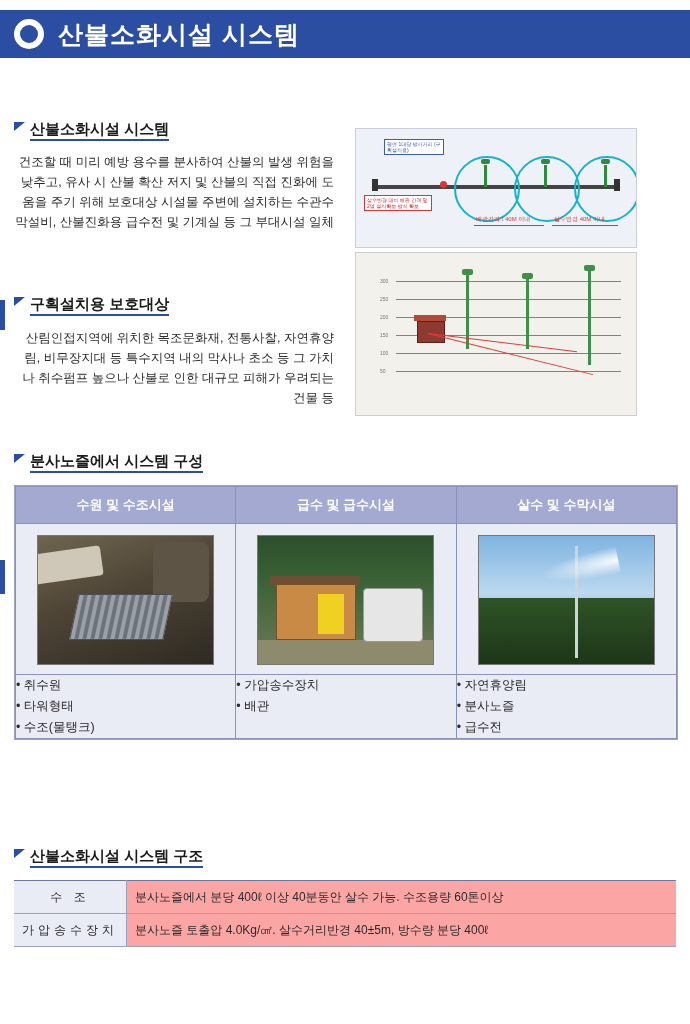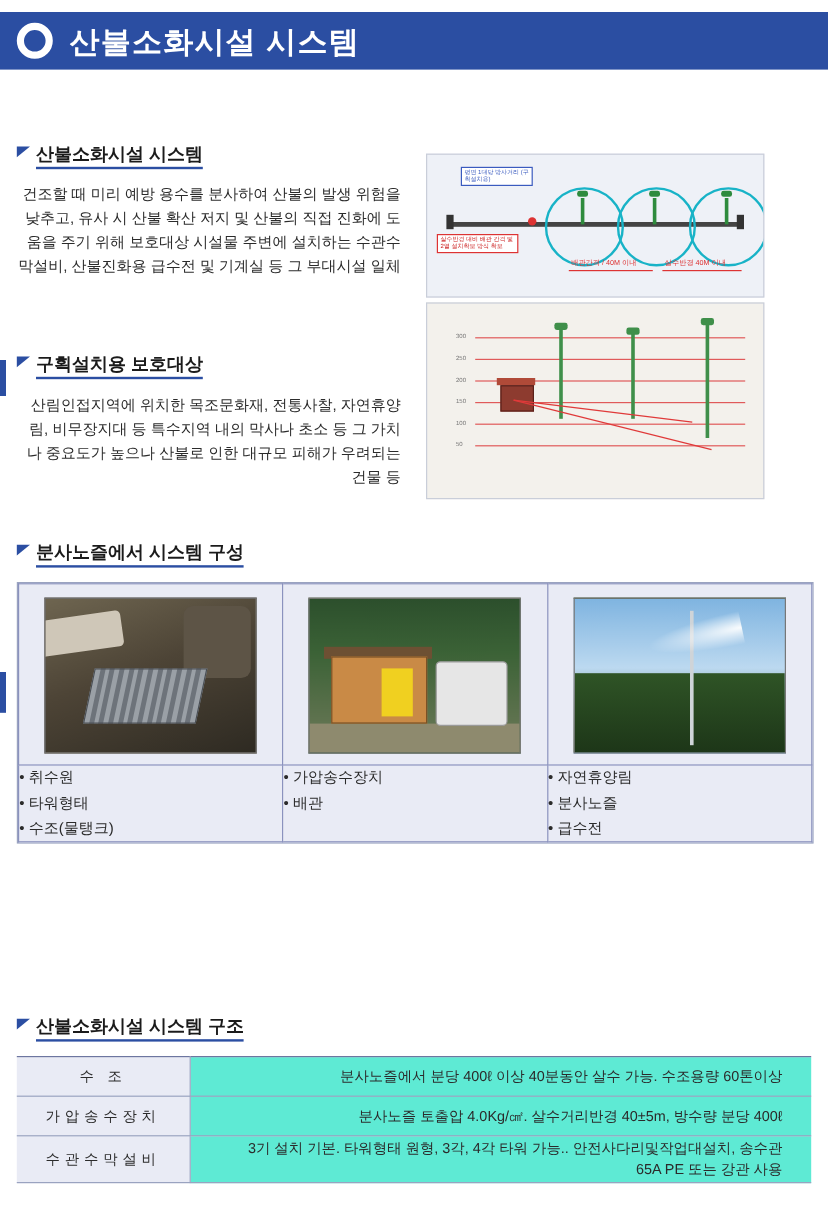--- a/index.html
+++ b/index.html
@@ -169,31 +169,31 @@
   
   .struct{
     position:absolute;left:14px;top:880px;width:662px;
     border-collapse:collapse;
     font-size:12px;
   }
   .struct td{
     border-top:1px solid #9aa3c0;
     border-bottom:1px solid #9aa3c0;
     height:28px;
-    padding:2px 24px;
+    padding:2px 8px;
     color:#2b2b2b;
   }
   .struct td.lbl{
     width:96px;background:#e9ebf5;text-align:center;
     border-right:1px solid #9aa3c0;
     letter-spacing:4px;
     white-space:nowrap;
   }
   .struct tr:first-child td{border-top:1px solid #6d76a0;}
-  .struct td.val{background:#5eead4;text-align:right;}
+  .struct td.val{background:#fca5a5;}
   
   .edge{
     position:absolute;left:0;width:5px;background:#2b4ea2;
   }
 </style>
 </head>
 <body>
 
 <div class="header">
   <div class="ring"></div>
@@ -203,21 +203,21 @@
 <div class="sec-head" style="left:14px;top:120px;">
   <div class="flag"></div>
   <div class="txt">산불소화시설 시스템</div>
 </div>
 <div class="para" style="left:14px;top:152px;">건조할 때 미리 예방 용수를 분사하여 산불의 발생 위험을 낮추고, 유사 시 산불 확산 저지 및 산불의 직접 진화에 도움을 주기 위해 보호대상 시설물 주변에 설치하는 수관수막설비, 산불진화용 급수전 및 기계실 등 그 부대시설 일체</div>
 
 <div class="sec-head" style="left:14px;top:295px;">
   <div class="flag"></div>
   <div class="txt">구획설치용 보호대상</div>
 </div>
-<div class="para" style="left:14px;top:328px;">산림인접지역에 위치한 목조문화재, 전통사찰, 자연휴양림, 비무장지대 등 특수지역 내의 막사나 초소 등 그 가치나 중요도가 높으나 산불로 인한 대규모 피해가 우려되는 건물 등</div>
+<div class="para" style="left:14px;top:328px;">산림인접지역에 위치한 목조문화재, 전통사찰, 자연휴양림, 비무장지대 등 특수지역 내의 막사나 초소 등 그 가치나 취수펌프 높으나 산불로 인한 대규모 피해가 우려되는 건물 등</div>
 
 <div class="fig" id="fig-top">
   <div class="pipe"></div>
   <div class="pipe-cap" style="left:16px;top:50px;"></div>
   <div class="pipe-cap" style="left:258px;top:50px;"></div>
 
   <div class="circ" style="left:98px;top:27px;"></div>
   <div class="circ" style="left:158px;top:27px;"></div>
   <div class="circ" style="left:218px;top:27px;"></div>
 
@@ -270,20 +270,25 @@
 </div>
 
 <div class="sec-head" style="left:14px;top:452px;">
   <div class="flag"></div>
   <div class="txt">분사노즐에서 시스템 구성</div>
 </div>
 
 <div class="comp">
   <table>
     <tbody>
+        <tr>
+      <th>수원 및 수조시설</th>
+      <th>급수 및 급수시설</th>
+      <th>살수 및 수막시설</th>
+    </tr>
     <tr>
       <td class="photo-cell">
         <div class="photo p1">
           <div class="rock"></div>
           <div class="pipe1"></div>
           <div class="grate"></div>
         </div>
       </td>
       <td class="photo-cell">
         <div class="photo p2">
@@ -330,21 +335,17 @@
 <table class="struct">
   <tbody>
       <tr>
     <td class="lbl">수      조</td>
     <td class="val">분사노즐에서 분당 400ℓ 이상 40분동안 살수 가능. 수조용량 60톤이상</td>
   </tr>
   <tr>
     <td class="lbl">가압송수장치</td>
     <td class="val">분사노즐 토출압 4.0Kg/㎠. 살수거리반경 40±5m, 방수량 분당 400ℓ</td>
   </tr>
-  <tr>
-    <td class="lbl">수관수막설비</td>
-    <td class="val">3기 설치 기본. 타워형태 원형, 3각, 4각 타워 가능.. 안전사다리및작업대설치, 송수관 65A PE 또는 강관 사용</td>
-  </tr>
 </tbody>
   </table>
 
 <div class="edge" style="top:300px;height:30px;"></div>
 <div class="edge" style="top:560px;height:34px;"></div>
 
 </body></html>

